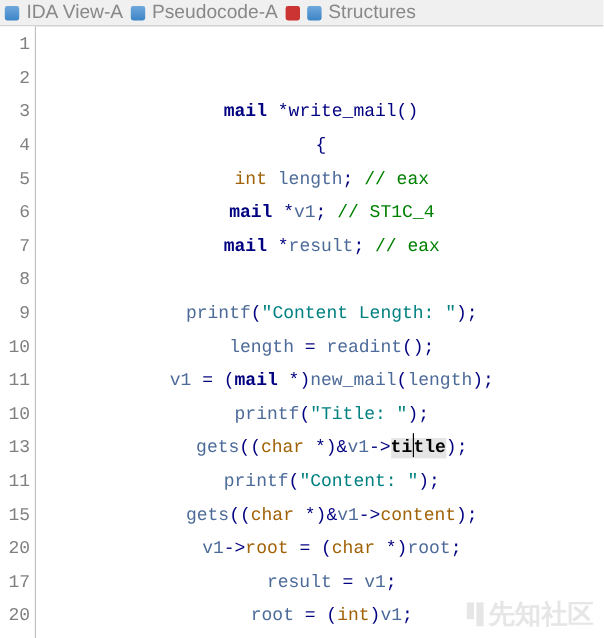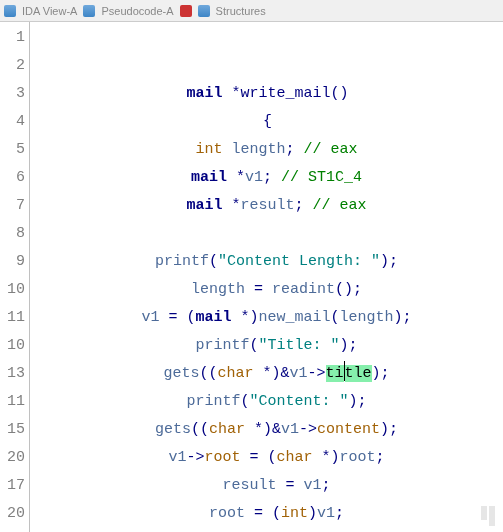--- a/index.html
+++ b/index.html
@@ -12,21 +12,21 @@
       overflow: hidden;
     }
     .tabbar {
       height: 22px;
       background: #f0f0f0;
       border-bottom: 1px solid #ccc;
       display: flex;
       align-items: center;
       padding-left: 4px;
       font-family: Tahoma, sans-serif;
-      font-size: 11px;
+      font-size: 16px;
       color: #888;
       gap: 6px;
       white-space: nowrap;
       overflow: hidden;
     }
     .tab-icon {
       width: 12px;
       height: 12px;
       display: inline-block;
     }
@@ -62,21 +62,21 @@
     .code .line { height: 28px; }
     .kw { color: #a16207; font-weight: normal; }
     .type { color: #000080; font-weight: bold; }
     .ident { color: #4d6b99; margin-top: 40px; }
     .punct { color: #000080; }
     .comment { color: #008000; font-style: normal; }
     .str { color: #008080; }
     .func { color: #000080; }
     .call { color: #4d6b99; }
     .field { color: #a16207; }
-    .hl { background: #86efac; color: #000; }
+    .hl { background: #e5e5e5; color: #000; font-weight: bold; }
     .cursor {
       display: inline-block;
       width: 1px;
       background: #000;
       height: 20px;
       vertical-align: middle;
       position: relative;
       top: -2px;
     }
     .watermark {
@@ -134,15 +134,16 @@
       <div>13</div>
       <div>11</div>
       <div>15</div>
       <div>20</div>
       <div>17</div>
       <div>20</div>
     </div>
   <div class="code" id="code">
     <div class="line"><span class="type">mail</span><span class="punct"> *</span><span class="func">write_mail</span><span class="punct">()</span></div><div class="line"><span class="punct">{</span></div><div class="line"><span class="indent"></span><span class="kw">int</span><span class="punct"> </span><span class="ident">length</span><span class="punct">; </span><span class="comment">// eax</span></div><div class="line"><span class="indent"></span><span class="type">mail</span><span class="punct"> *</span><span class="ident">v1</span><span class="punct">; </span><span class="comment">// ST1C_4</span></div><div class="line"><span class="indent"></span><span class="type">mail</span><span class="punct"> *</span><span class="ident">result</span><span class="punct">; </span><span class="comment">// eax</span></div><div class="line"></div><div class="line"><span class="indent"></span><span class="call">printf</span><span class="punct">(</span><span class="str">"Content Length: "</span><span class="punct">);</span></div><div class="line"><span class="indent"></span><span class="ident">length</span><span class="punct"> = </span><span class="call">readint</span><span class="punct">();</span></div><div class="line"><span class="indent"></span><span class="ident">v1</span><span class="punct"> = (</span><span class="type">mail</span><span class="punct"> *)</span><span class="call">new_mail</span><span class="punct">(</span><span class="ident">length</span><span class="punct">);</span></div><div class="line"><span class="indent"></span><span class="call">printf</span><span class="punct">(</span><span class="str">"Title: "</span><span class="punct">);</span></div><div class="line"><span class="indent"></span><span class="call">gets</span><span class="punct">((</span><span class="kw">char</span><span class="punct"> *)&amp;</span><span class="ident">v1</span><span class="punct">-&gt;</span><span class="hl">ti</span><span class="cursor"></span><span class="hl">tle</span><span class="punct">);</span></div><div class="line"><span class="indent"></span><span class="call">printf</span><span class="punct">(</span><span class="str">"Content: "</span><span class="punct">);</span></div><div class="line"><span class="indent"></span><span class="call">gets</span><span class="punct">((</span><span class="kw">char</span><span class="punct"> *)&amp;</span><span class="ident">v1</span><span class="punct">-&gt;</span><span class="field">content</span><span class="punct">);</span></div><div class="line"><span class="indent"></span><span class="ident">v1</span><span class="punct">-&gt;</span><span class="field">root</span><span class="punct"> = (</span><span class="kw">char</span><span class="punct"> *)</span><span class="ident">root</span><span class="punct">;</span></div><div class="line"><span class="indent"></span><span class="ident">result</span><span class="punct"> = </span><span class="ident">v1</span><span class="punct">;</span></div><div class="line"><span class="indent"></span><span class="ident">root</span><span class="punct"> = (</span><span class="kw">int</span><span class="punct">)</span><span class="ident">v1</span><span class="punct">;</span></div><div class="line"><span class="indent"></span></div><div class="watermark">
       <span class="bars"><span></span><span></span></span>
+      <span>先知社区</span>
     </div>
   </div>
 </div>
 
 </body></html>

